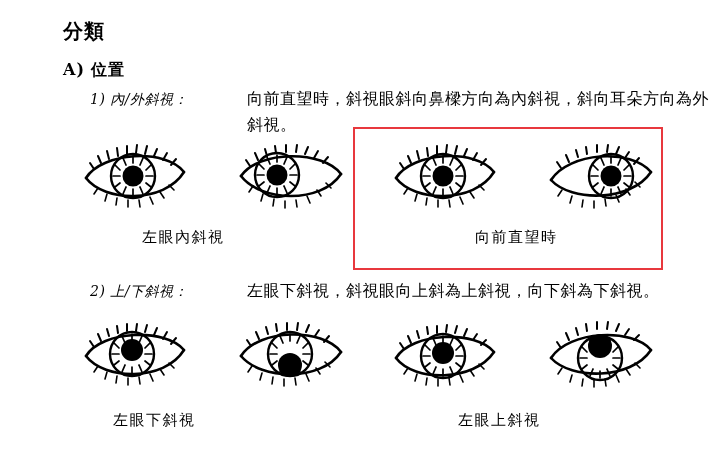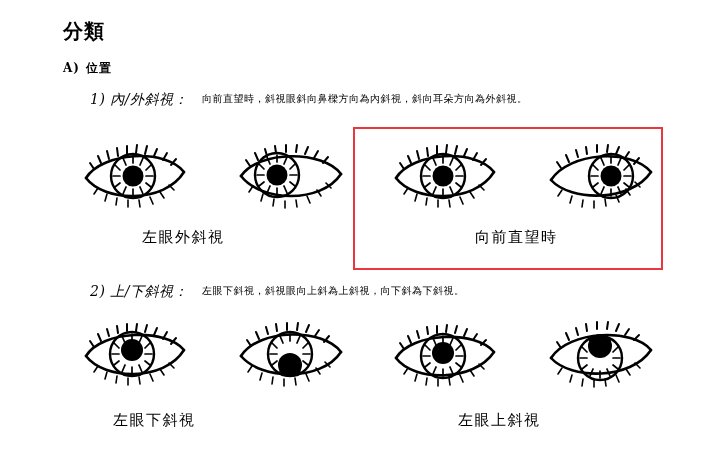--- a/index.html
+++ b/index.html
@@ -13,33 +13,34 @@
   }
   .page{position:relative;width:720px;height:344px;}
 
   
   .h1{
     position:absolute;left:63px;top:18px;
     font-size:20px;font-weight:bold;letter-spacing:1px;
   }
   .h2{
     position:absolute;left:63px;top:60px;
-    font-size:12px;font-weight:bold;letter-spacing:1px;
+    font-size:16px;font-weight:bold;letter-spacing:1px;
   }
   .h2 .marker{margin-right:6px;}
 
   
   .item{position:absolute;display:flex;align-items:flex-start;}
   .item .num{
     width:112px;flex:0 0 112px;
     font-size:14px;line-height:26px;letter-spacing:0.5px;font-style:italic;
   }
   .item .body{
-    font-size:10px;line-height:26px;letter-spacing:0.5px;
+    font-size:16px;line-height:26px;letter-spacing:0.5px;
     max-width:470px;
+    margin-left:45px;
   }
   #item1{left:90px;top:86px;}
   #item2{left:90px;top:278px;}
 
   
   .eye-row{position:absolute;display:flex;}
   #row1{left:58px;top:138px;width:620px;}
   #row2{left:58px;top:318px;width:620px;}
   .eye-cell{width:155px;display:flex;justify-content:center;align-items:center;}
   .eye-cell svg{display:block;}
@@ -267,21 +268,21 @@
             <path d="M56 20 L59 27"></path>
         </g>
         <circle cx="66" cy="38" r="10.5" fill="#000"></circle>
       </svg>
     </div>
 
   </div>
 
   <div class="redbox"></div>
 
-  <div class="caption" id="cap-eso">左眼外斜視</div>
+  <div class="caption" id="cap-eso">左眼內斜視</div>
   <div class="caption" id="cap-exo">向前直望時</div>
 
   <div class="item" id="item2">
     <div class="num">
       <span>2)</span>
       <span>上/下斜視：</span>
     </div>
     <div class="body">左眼下斜視，斜視眼向上斜為上斜視，向下斜為下斜視。</div>
   </div>
 

